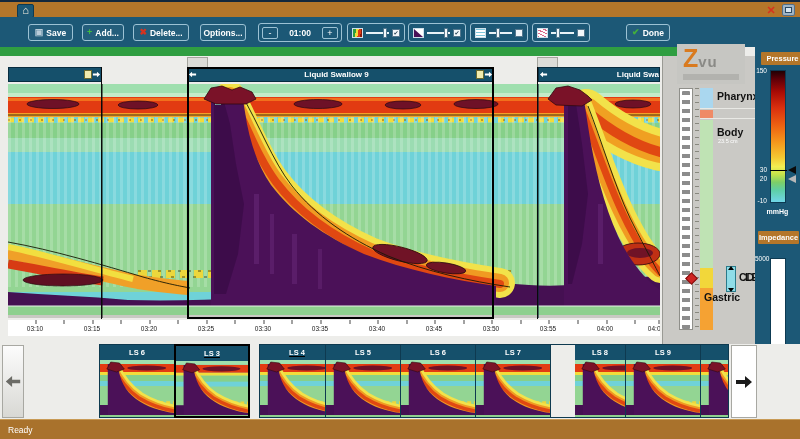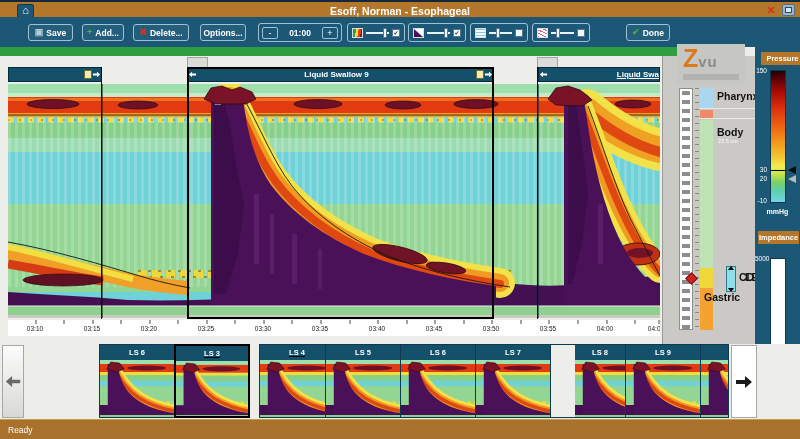--- a/index.html
+++ b/index.html
@@ -120,21 +120,20 @@
       <path d="M2,5 L11,5 L11,1 L18,7 L11,13 L11,9 L2,9 Z"></path>
     </symbol>
     <symbol id="block-arrow-left" viewBox="0 0 20 14">
       <path d="M18,5 L9,5 L9,1 L2,7 L9,13 L9,9 L18,9 Z"></path>
     </symbol>
   </defs>
 </svg>
 
 <div id="titlebar" class="abs">
   <div id="home-btn" class="abs"><span>⌂</span></div>
-  <div id="win-title" class="abs">Esoff, Norman - Esophageal</div>
   <div id="close-btn" class="abs"><span>✕</span></div>
   <div id="restore-btn" class="abs">
       <i></i>
     </div>
 </div>
 
 <div id="toolbar" class="abs">
   <button class="tbtn" style="left:28px;width:45px;">
     <span class="ic" style="color:#b9cdd9;">▣</span>
     <span>Save</span>
@@ -209,21 +208,21 @@
   <div class="sw-hdr" style="left:187px;top:11px;width:307px;">
     <svg class="arr" viewBox="0 0 20 14" fill="#fff">
         <use href="#block-arrow-left"></use>
       </svg>
     <span class="t">Liquid Swallow 9</span>
     <span class="ybox"></span>
     <svg class="arr" viewBox="0 0 20 14" fill="#fff">
         <use href="#block-arrow-right"></use>
       </svg>
   </div>
-  <div class="sw-hdr" style="left:538px;top:11px;width:122px;text-decoration:underline;">
+  <div class="sw-hdr" style="left:538px;top:11px;width:122px;">
     <svg class="arr" viewBox="0 0 20 14" fill="#fff">
         <use href="#block-arrow-left"></use>
       </svg>
     <span class="t" style="text-align:right;">Liquid Swa</span>
   </div>
 
   <svg id="plot-img" class="abs" viewBox="0 0 652 234" preserveAspectRatio="none">
     <defs>
       <pattern id="vstripe" width="7" height="10" patternUnits="userSpaceOnUse">
         <rect x="0" y="0" width="3" height="10" fill="#ffffff" opacity="0.18"></rect>

